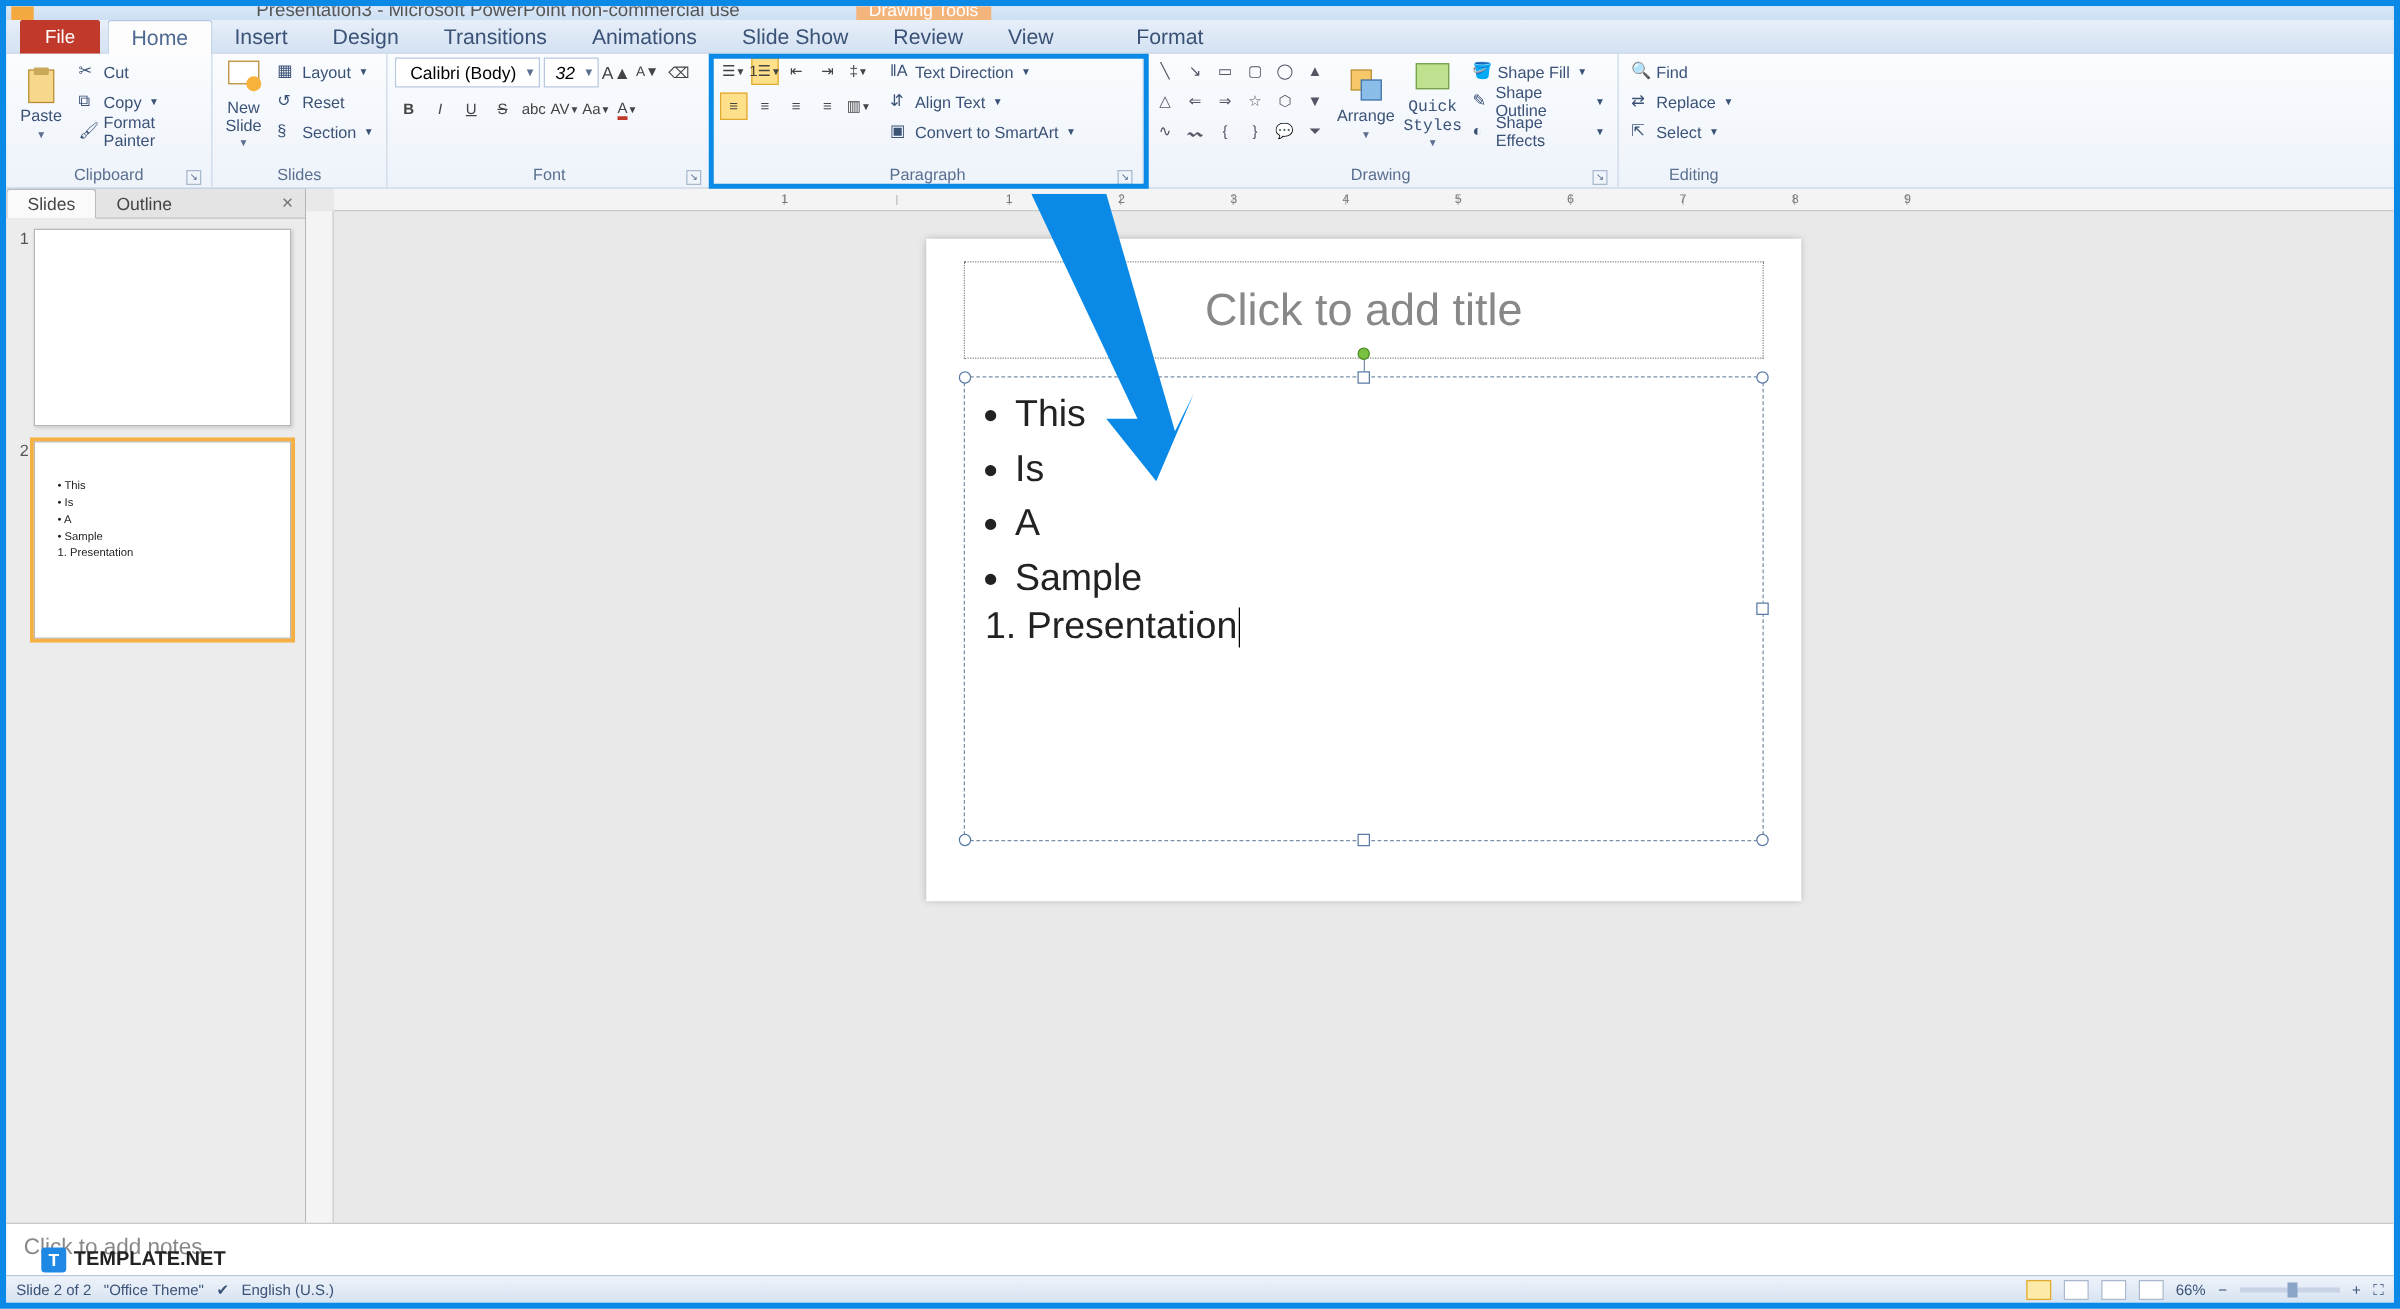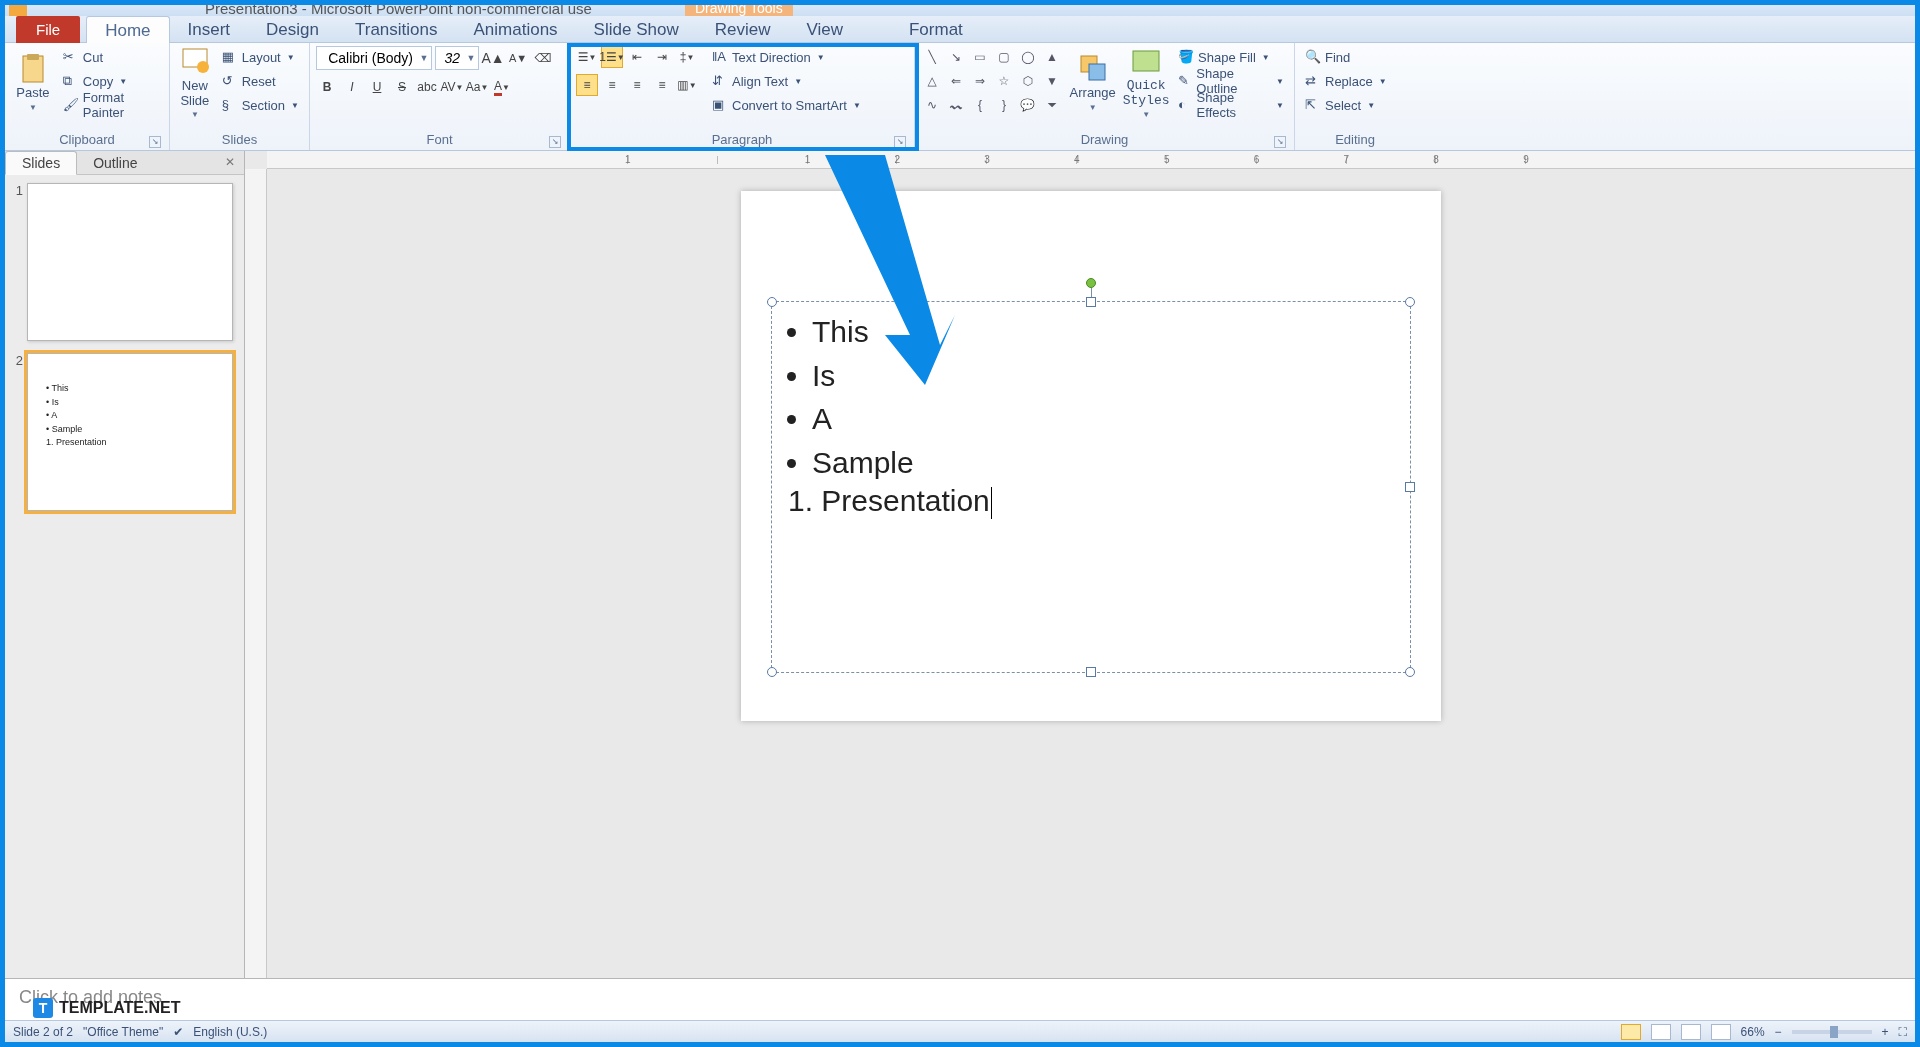--- a/index.html
+++ b/index.html
@@ -406,20 +406,21 @@
           <div class="tick">
               <span>8</span>
             </div>
           <div class="tick">
               <span>9</span>
             </div>
         </div>
       </div>
       <div class="canvas-area">
         <div class="slide">
+          <div class="ph-title">Click to add title</div>
           <div class="ph-body">
             <div class="rot"></div>
             <div class="rot-line"></div>
             <div class="handle" style="left:-5px;top:-5px;"></div>
             <div class="handle" style="right:-5px;top:-5px;"></div>
             <div class="handle" style="left:-5px;bottom:-5px;"></div>
             <div class="handle" style="right:-5px;bottom:-5px;"></div>
             <div class="handle" style="left:50%;top:-5px;margin-left:-5px;border-radius:0;"></div>
             <div class="handle" style="left:50%;bottom:-5px;margin-left:-5px;border-radius:0;"></div>
             <div class="handle" style="top:50%;right:-5px;margin-top:-5px;border-radius:0;"></div>

